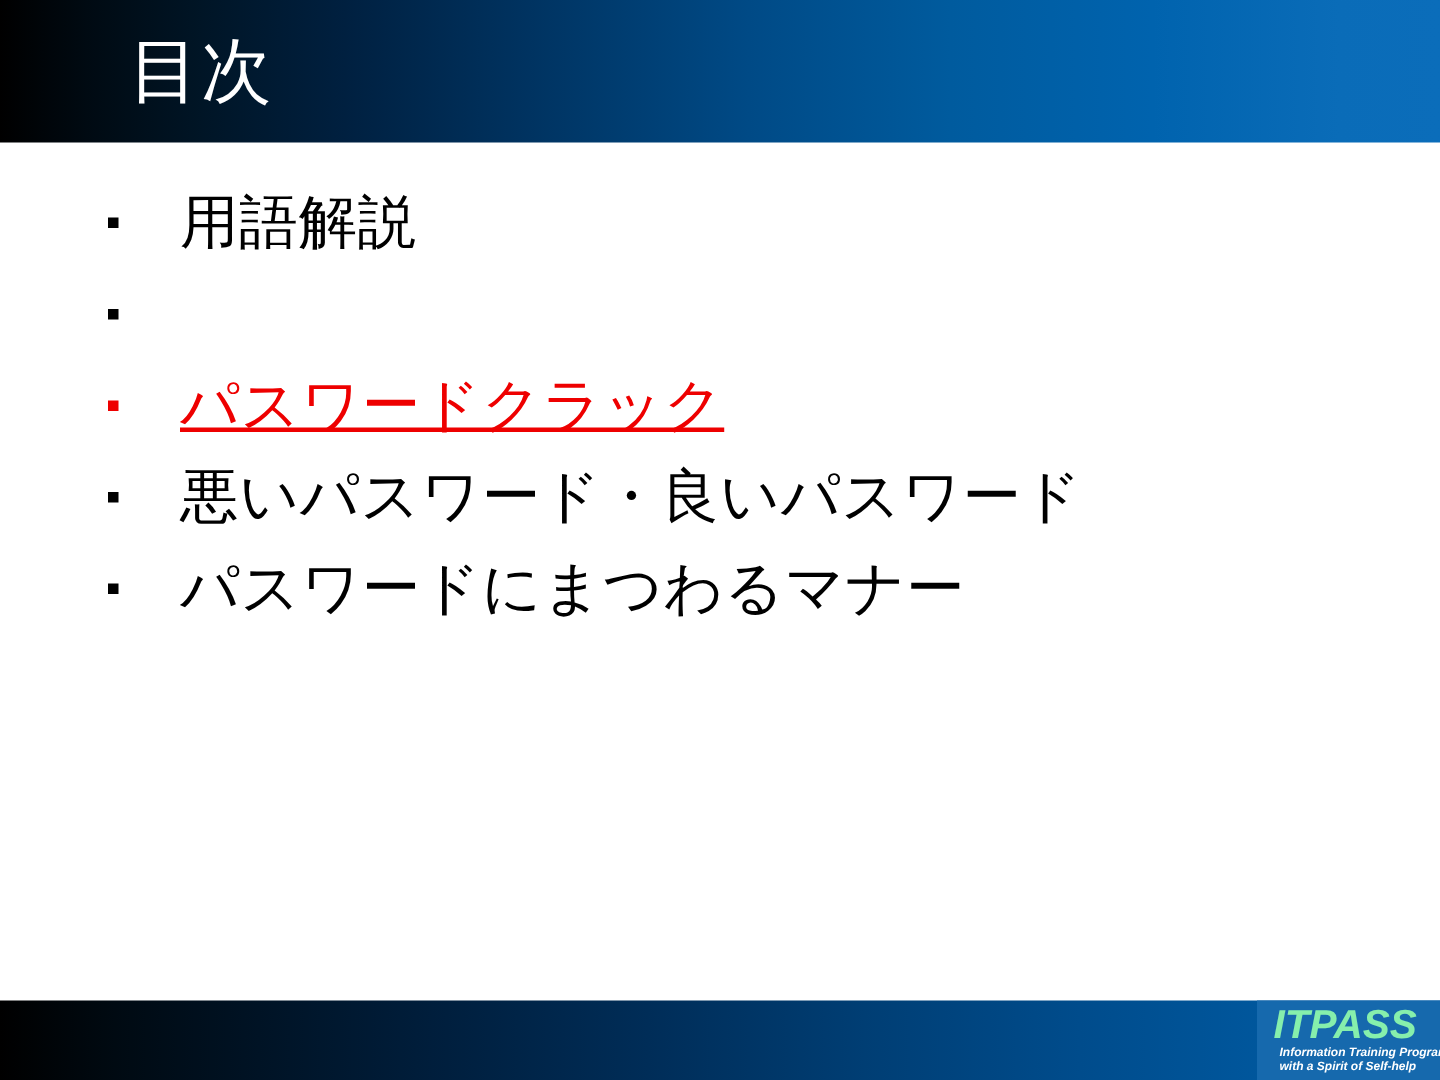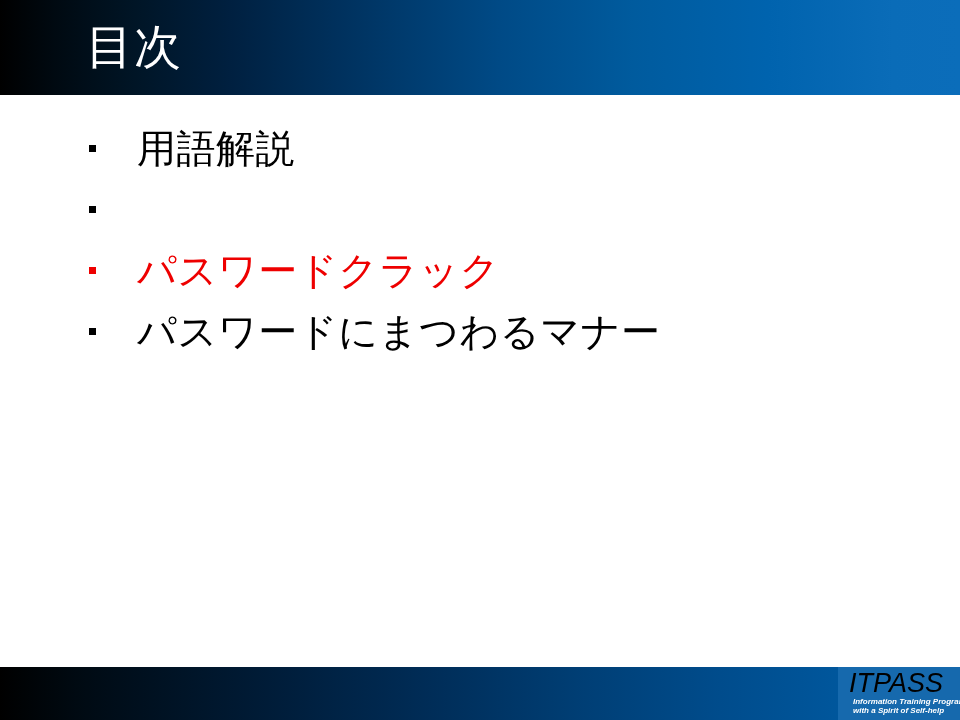--- a/index.html
+++ b/index.html
@@ -53,21 +53,21 @@
   
   .content {
     position: absolute;
     left: 0;
     top: 95px;
     width: 960px;
     height: 572px;
   }
   .bullet-list {
     position: absolute;
-    left: 89px;
+    left: 72px;
     top: 23px;
     width: 860px;
   }
   .bullet-item {
     position: relative;
     height: 61px;
     display: flex;
     align-items: center;
     white-space: nowrap;
   }
@@ -80,21 +80,21 @@
   }
   .bullet-text {
     flex: 0 0 auto;
     margin-left: 41px;
     font-size: 39px;
     line-height: 46px;
     color: #000000;
     letter-spacing: 0.5px;
   }
   .bullet-item.is-highlight .bullet-marker { background: #ee0000; }
-  .bullet-item.is-highlight .bullet-text { color: #ee0000; }
+  .bullet-item.is-highlight .bullet-text { color: #ee0000; text-decoration: underline; }
 
   
   .footer-band {
     position: absolute;
     left: 0;
     top: 667px;
     width: 960px;
     height: 53px;
     background: linear-gradient(to right,
         #000000 0%,
@@ -116,22 +116,22 @@
     background: #1669ad;
     overflow: hidden;
   }
   .logo-wordmark {
     position: absolute;
     left: 11px;
     top: 2px;
     font-size: 27px;
     line-height: 28px;
     font-style: italic;
-    font-weight: normal;
-    color: #000000;
+    font-weight: bold;
+    color: #86efac;
     letter-spacing: 0px;
     white-space: nowrap;
   }
   .logo-tagline {
     position: absolute;
     left: 15px;
     top: 30px;
     font-size: 8px;
     line-height: 9.5px;
     font-style: italic;
@@ -159,20 +159,24 @@
 
       <div class="bullet-item">
         <span class="bullet-marker"></span>
       </div>
 
       <div class="bullet-item is-highlight">
         <span class="bullet-marker"></span>
         <span class="bullet-text">パスワードクラック</span>
       </div>
 
+      <div class="bullet-item">
+        <span class="bullet-marker"></span>
+        <span class="bullet-text">悪いパスワード・良いパスワード</span>
+      </div>
 
       <div class="bullet-item">
         <span class="bullet-marker"></span>
         <span class="bullet-text">パスワードにまつわるマナー</span>
       </div>
 
 
     </div>
   </div>
 

